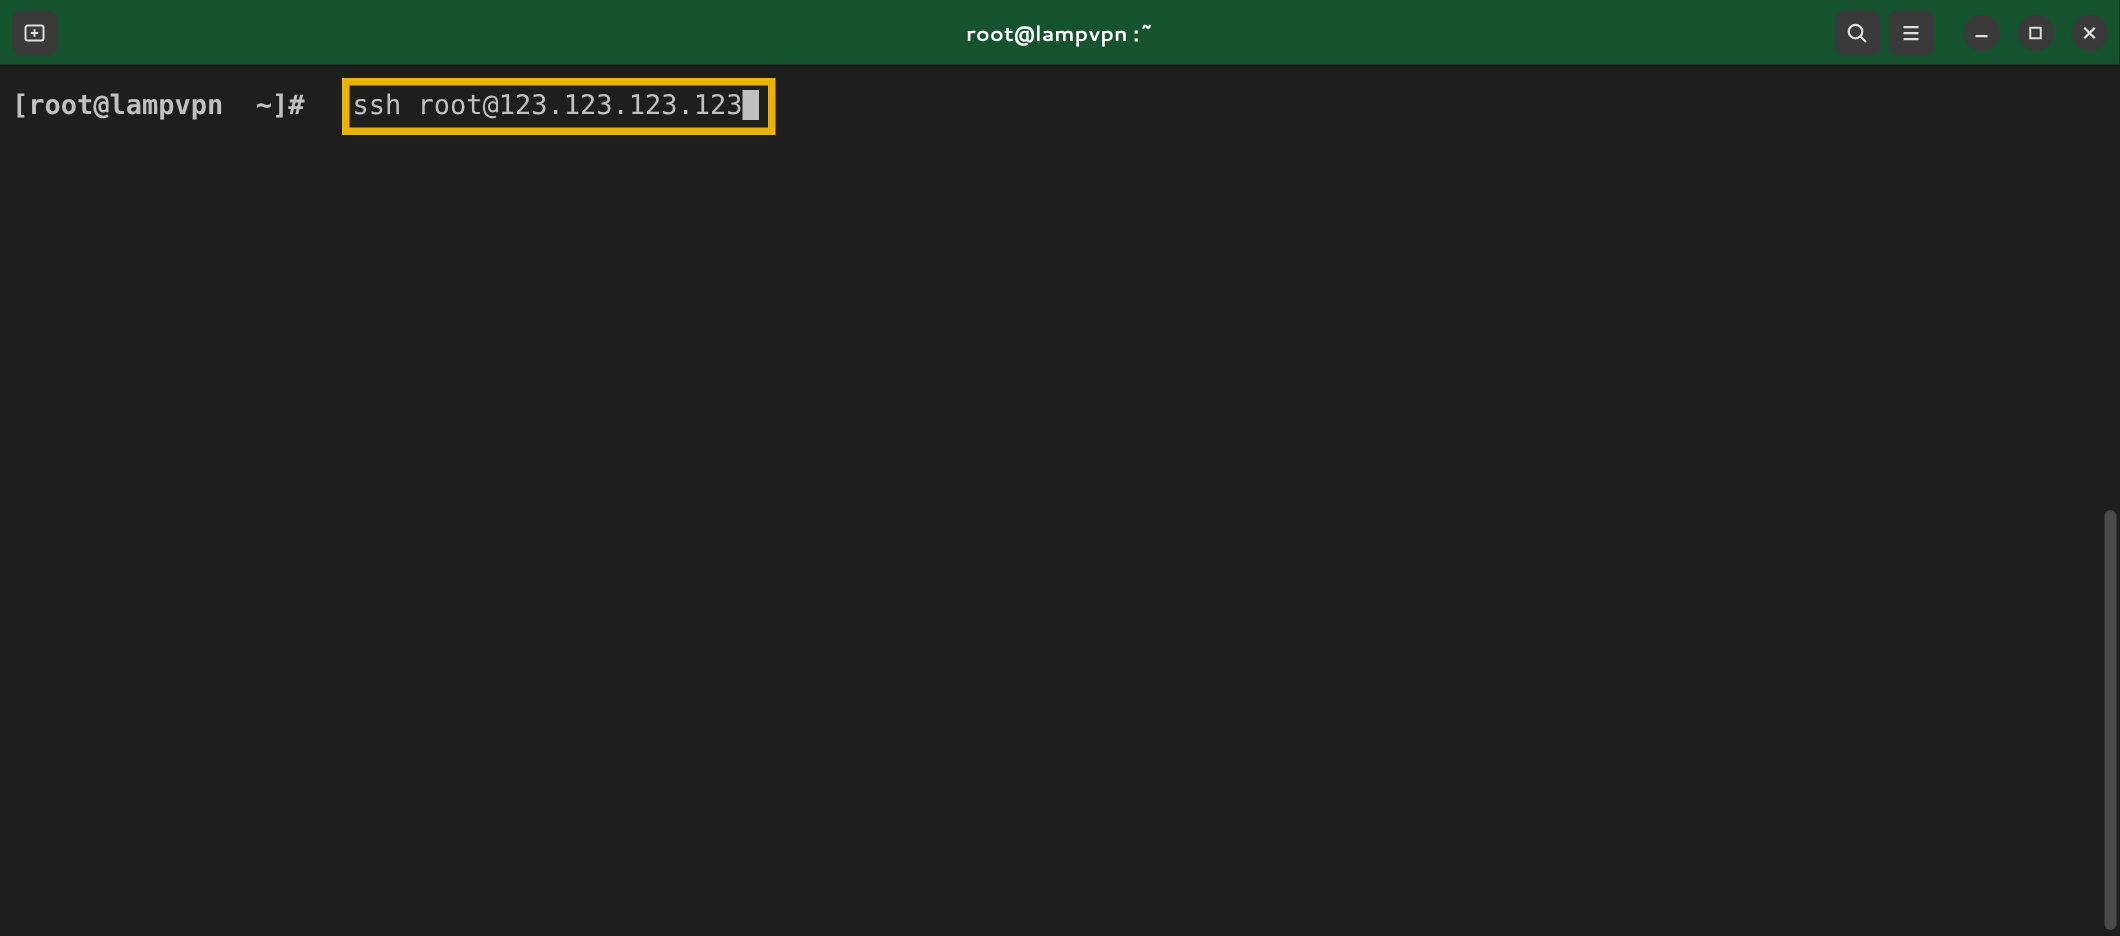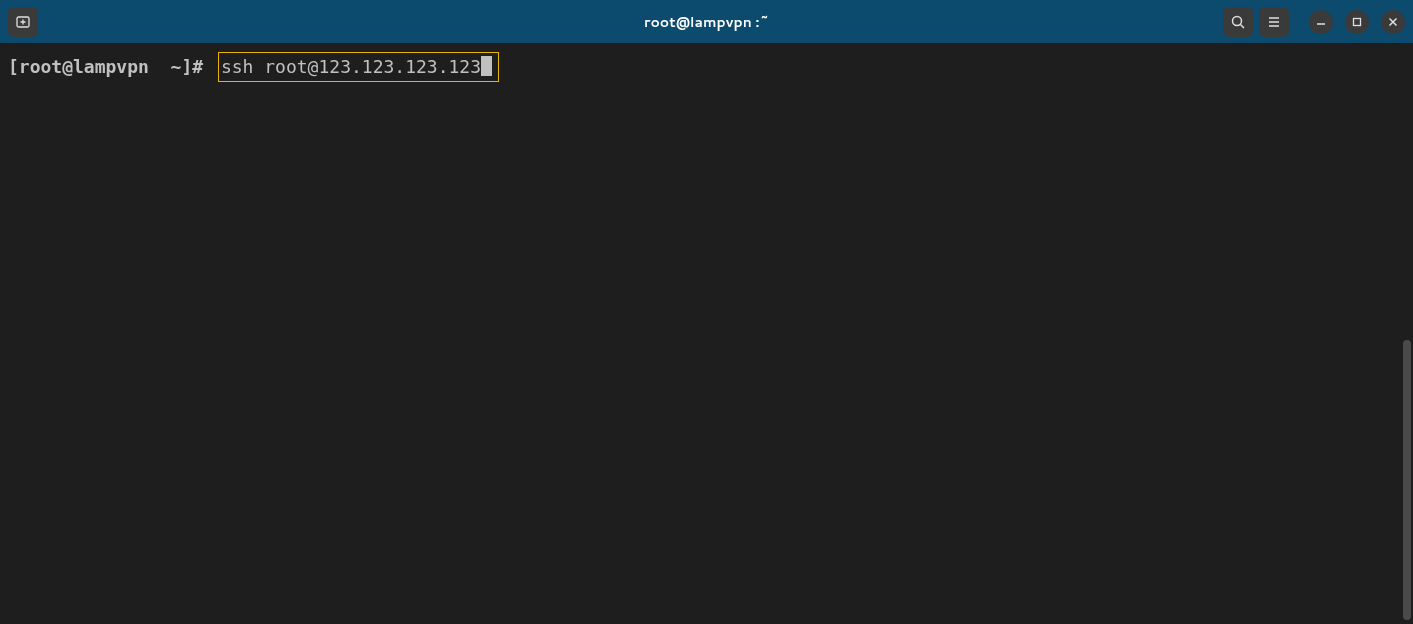--- a/index.html
+++ b/index.html
@@ -10,21 +10,21 @@
     body {
       width: 1413px;
       height: 624px;
       background: #1e1e1e;
       font-family: 'DejaVu Sans Mono', 'Liberation Mono', monospace;
       overflow: hidden;
       position: relative;
     }
     .titlebar {
       height: 44px;
-      background: #0c4a6e;
+      background: #14532d;
       border-bottom: 1px solid #1a1a1a;
       display: flex;
       align-items: center;
       padding: 12px 8px;
       position: relative;
     }
     .titlebar-left {
       display: flex;
       align-items: center;
     }
@@ -83,24 +83,24 @@
       font-size: 18px;
       line-height: 24px;
       white-space: pre;
       font-family: 'DejaVu Sans Mono', 'Liberation Mono', 'Courier New', monospace;
     }
     .prompt-line {
       display: inline-block;
       font-weight: bold;
     }
     .highlight-box {
-      border: 1px solid #eab308;
+      border: 5px solid #eab308;
       display: inline-block;
       padding: 2px 6px 2px 2px;
-      margin-left: 4px;
+      margin-left: 14px;
     }
     .cursor-block {
       display: inline-block;
       width: 11px;
       height: 20px;
       background: #c0c0c0;
       vertical-align: text-bottom;
       margin-bottom: 1px;
     }
     .scrollbar {

